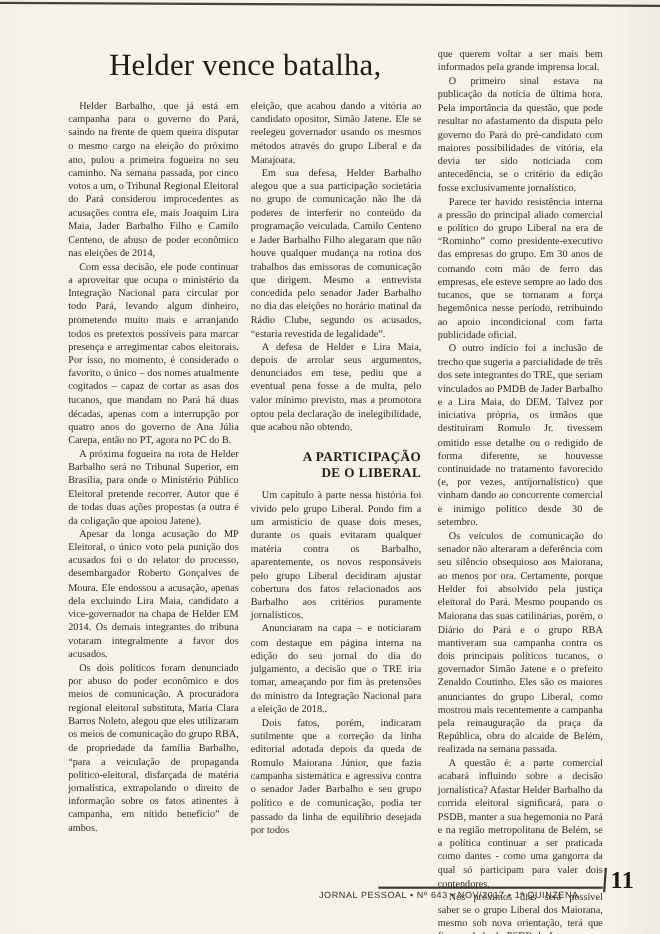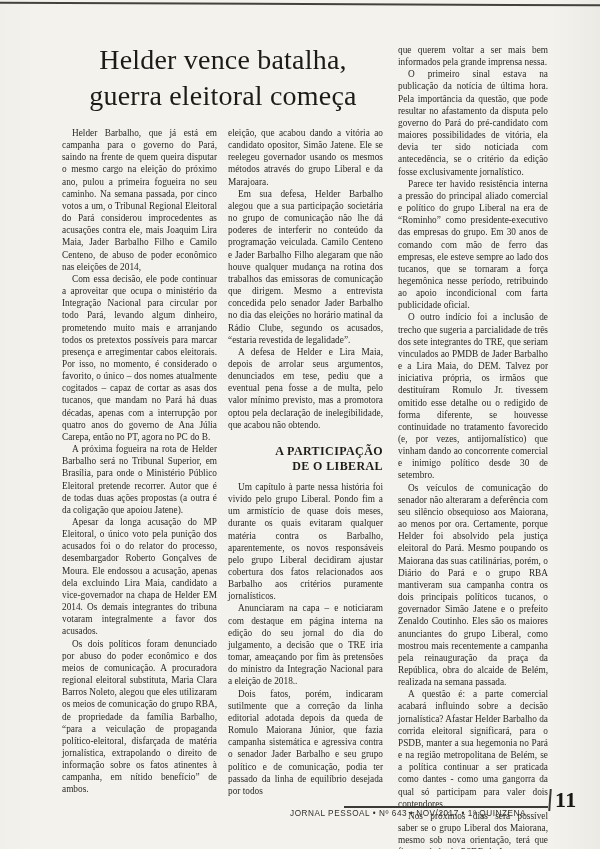--- a/index.html
+++ b/index.html
@@ -78,21 +78,21 @@
   }
 </style>
 </head>
 <body>
 
 <div class="page">
 
   <div class="scan-edge"></div>
 
   <div class="left-block">
-    <h1 class="title"><span>Helder vence batalha,</span><br><span>guerra eleitoral começa</span></h1>
+    <h1 class="title"><span>Helder vence batalha,</span><br></h1>
 
     <div class="two-cols">
       <div class="col">
           <p class="para">Helder Barbalho, que já está em campanha para o governo do Pará, saindo na frente de quem queira disputar o mesmo cargo na eleição do próximo ano, pulou a primeira fogueira no seu caminho. Na semana passada, por cinco votos a um, o Tribunal Regional Eleitoral do Pará considerou improcedentes as acusações contra ele, mais Joaquim Lira Maia, Jader Barbalho Filho e Camilo Centeno, de abuso de poder econômico nas eleições de 2014,</p>
           <p class="para">Com essa decisão, ele pode continuar a aproveitar que ocupa o ministério da Integração Nacional para circular por todo Pará, levando algum dinheiro, prometendo muito mais e arranjando todos os pretextos possíveis para marcar presença e arregimentar cabos eleitorais. Por isso, no momento, é considerado o favorito, o único – dos nomes atualmente cogitados – capaz de cortar as asas dos tucanos, que mandam no Pará há duas décadas, apenas com a interrupção por quatro anos do governo de Ana Júlia Carepa, então no PT, agora no PC do B.</p>
           <p class="para">A próxima fogueira na rota de Helder Barbalho será no Tribunal Superior, em Brasília, para onde o Ministério Público Eleitoral pretende recorrer. Autor que é de todas duas ações propostas (a outra é da coligação que apoiou Jatene).</p>
           <p class="para">Apesar da longa acusação do MP Eleitoral, o único voto pela punição dos acusados foi o do relator do processo, desembargador Roberto Gonçalves de Moura. Ele endossou a acusação, apenas dela excluindo Lira Maia, candidato a vice-governador na chapa de Helder EM 2014. Os demais integrantes do tribuna votaram integralmente a favor dos acusados.</p>
           <p class="para">Os dois políticos foram denunciado por abuso do poder econômico e dos meios de comunicação. A procuradora regional eleitoral substituta, Maria Clara Barros Noleto, alegou que eles utilizaram os meios de comunicação do grupo RBA, de propriedade da família Barbalho, “para a veiculação de propaganda político-eleitoral, disfarçada de matéria jornalística, extrapolando o direito de informação sobre os fatos atinentes à campanha, em nítido benefício” de ambos.</p>
         </div>
 
@@ -106,21 +106,21 @@
         <div>
             <p class="para">Um capítulo à parte nessa história foi vivido pelo grupo Liberal. Pondo fim a um armistício de quase dois meses, durante os quais evitaram qualquer matéria contra os Barbalho, aparentemente, os novos responsáveis pelo grupo Liberal decidiram ajustar cobertura dos fatos relacionados aos Barbalho aos critérios puramente jornalísticos.</p>
             <p class="para">Anunciaram na capa – e noticiaram com destaque em página interna na edição do seu jornal do dia do julgamento, a decisão que o TRE iria tomar, ameaçando por fim às pretensões do ministro da Integração Nacional para a eleição de 2018..</p>
             <p class="para">Dois fatos, porém, indicaram sutilmente que a correção da linha editorial adotada depois da queda de Romulo Maiorana Júnior, que fazia campanha sistemática e agressiva contra o senador Jader Barbalho e seu grupo político e de comunicação, podia ter passado da linha de equilíbrio desejada por todos</p>
           </div>
       </div>
     </div>
   </div>
 
   <div class="col col3">
-    <p class="cont">que querem voltar a ser mais bem informados pela grande imprensa nessa.</p>
+    <p class="cont">que querem voltar a ser mais bem informados pela grande imprensa local.</p>
     <div>
         <p class="para">O primeiro sinal estava na publicação da notícia de última hora. Pela importância da questão, que pode resultar no afastamento da disputa pelo governo do Pará do pré-candidato com maiores possibilidades de vitória, ela devia ter sido noticiada com antecedência, se o critério da edição fosse exclusivamente jornalístico.</p>
         <p class="para">Parece ter havido resistência interna a pressão do principal aliado comercial e político do grupo Liberal na era de “Rominho” como presidente-executivo das empresas do grupo. Em 30 anos de comando com mão de ferro das empresas, ele esteve sempre ao lado dos tucanos, que se tornaram a força hegemônica nesse período, retribuindo ao apoio incondicional com farta publicidade oficial.</p>
         <p class="para">O outro indício foi a inclusão de trecho que sugeria a parcialidade de três dos sete integrantes do TRE, que seriam vinculados ao PMDB de Jader Barbalho e a Lira Maia, do DEM. Talvez por iniciativa própria, os irmãos que destituíram Romulo Jr. tivessem omitido esse detalhe ou o redigido de forma diferente, se houvesse continuidade no tratamento favorecido (e, por vezes, antijornalístico) que vinham dando ao concorrente comercial e inimigo político desde 30 de setembro.</p>
         <p class="para">Os veículos de comunicação do senador não alteraram a deferência com seu silêncio obsequioso aos Maiorana, ao menos por ora. Certamente, porque Helder foi absolvido pela justiça eleitoral do Pará. Mesmo poupando os Maiorana das suas catilinárias, porém, o Diário do Pará e o grupo RBA mantiveram sua campanha contra os dois principais políticos tucanos, o governador Simão Jatene e o prefeito Zenaldo Coutinho. Eles são os maiores anunciantes do grupo Liberal, como mostrou mais recentemente a campanha pela reinauguração da praça da República, obra do alcaide de Belém, realizada na semana passada.</p>
         <p class="para">A questão é: a parte comercial acabará influindo sobre a decisão jornalística? Afastar Helder Barbalho da corrida eleitoral significará, para o PSDB, manter a sua hegemonia no Pará e na região metropolitana de Belém, se a política continuar a ser praticada como dantes - como uma gangorra da qual só participam para valer dois contendores.</p>
         <p class="para">Nos próximos dias será possível saber se o grupo Liberal dos Maiorana, mesmo sob nova orientação, terá que ficar ao lado do PSDB de Jatene, o que implicará em manter a guerra com o grupo RBA e a família Barbalho, ou encontrará uma terceira via.</p>
       </div>
   </div>
 

